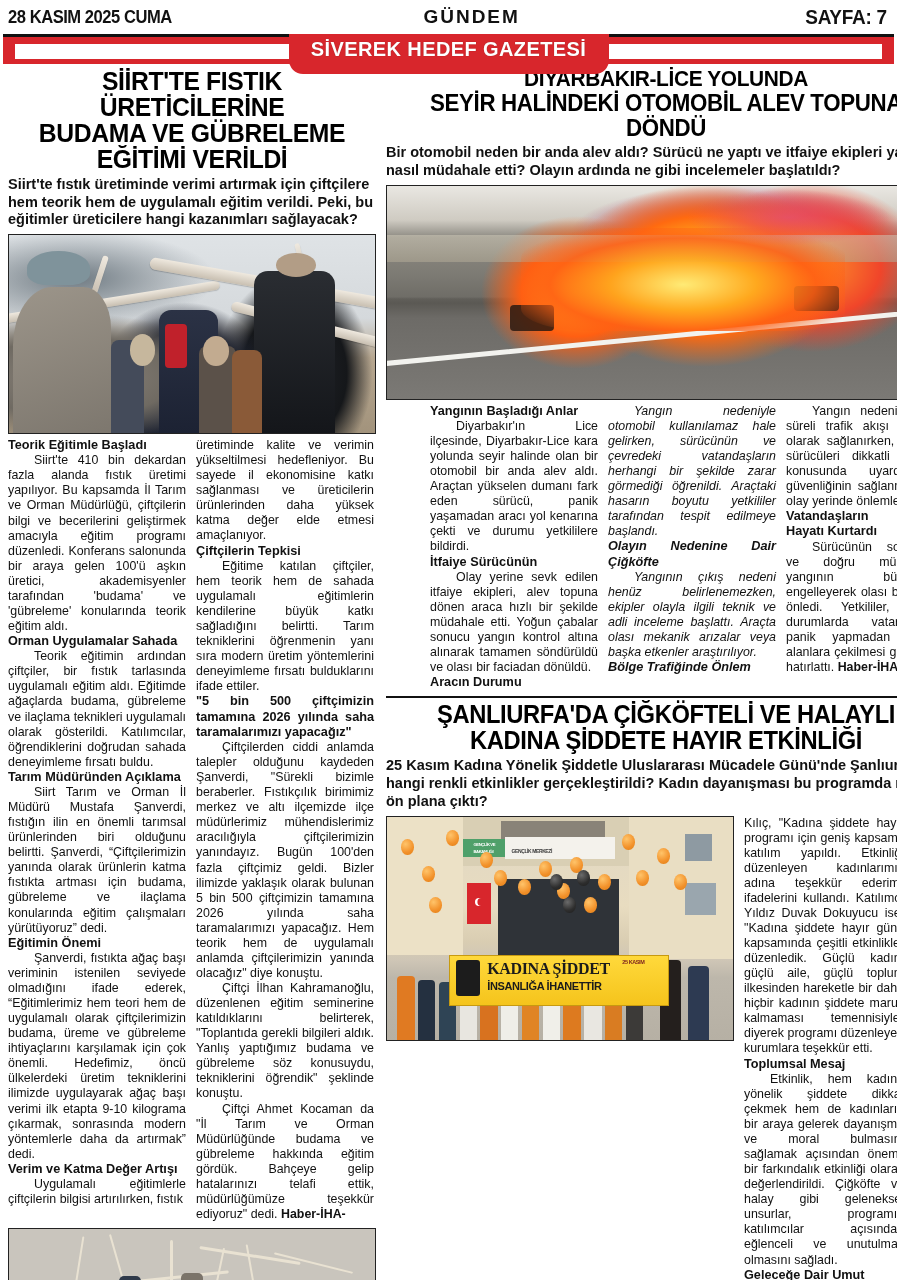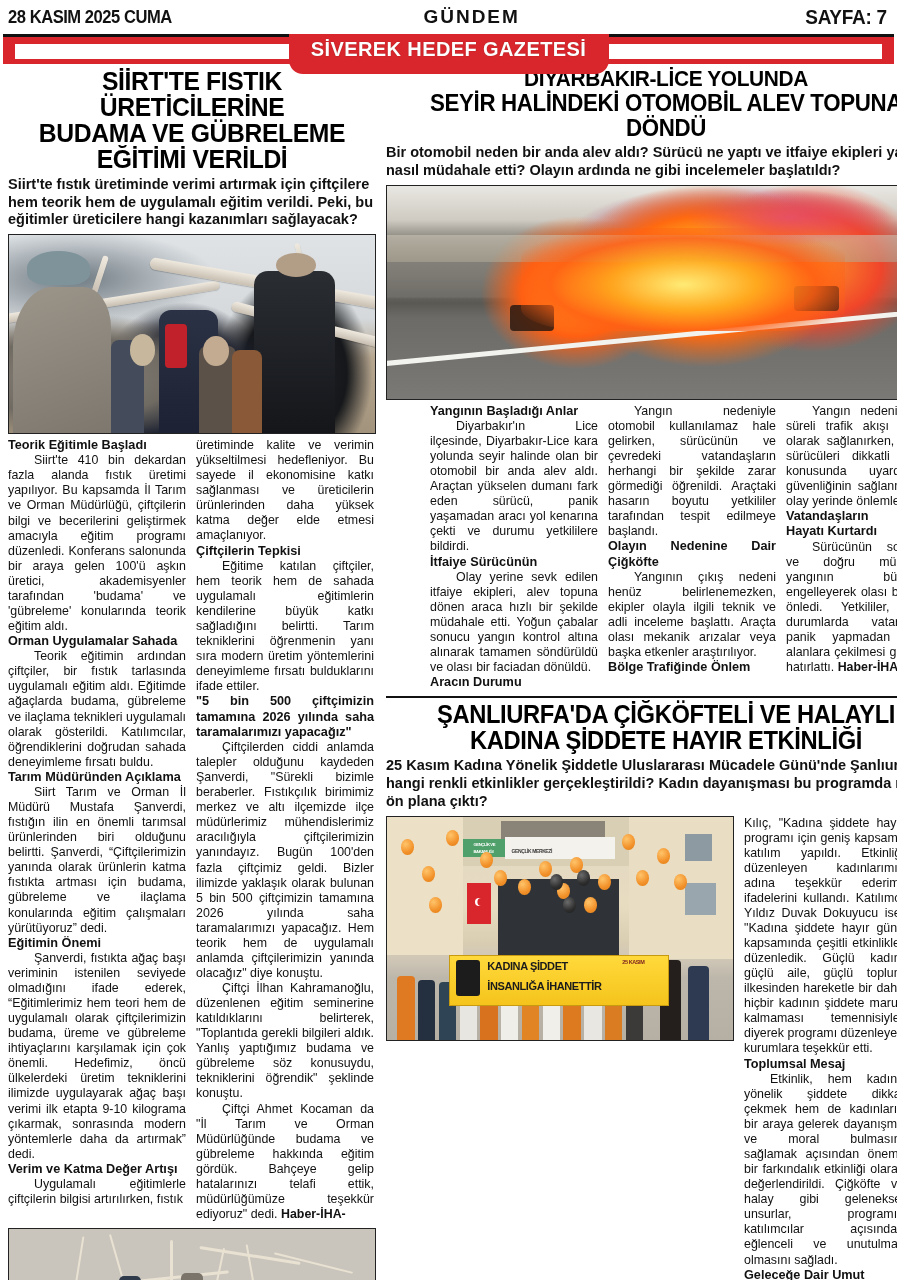--- a/index.html
+++ b/index.html
@@ -299,21 +299,21 @@
 
       <div class="cols3">
         <div class="tcol" style="width:168px;margin-left:44px;">
           <h4>Yangının Başladığı Anlar</h4>
           <p class="ind">Diyarbakır'ın Lice ilçesinde, Diyarbakır-Lice kara yolunda seyir halinde olan bir otomobil bir anda alev aldı. Araçtan yükselen dumanı fark eden sürücü, panik yaşamadan aracı yol kenarına çekti ve durumu yetkililere bildirdi.</p>
           <h4>İtfaiye Sürücünün</h4>
           <p class="ind">Olay yerine sevk edilen itfaiye ekipleri, alev topuna dönen araca hızlı bir şekilde müdahale etti. Yoğun çabalar sonucu yangın kontrol altına alınarak tamamen söndürüldü ve olası bir faciadan dönüldü.</p>
           <h4>Aracın Durumu</h4>
         </div>
         <div class="gap-plain"></div>
-        <div class="tcol" style="width:168px;">
+        <div class="tcol" style="width:168px;font-style:italic;">
           <p class="ind">Yangın nedeniyle otomobil kullanılamaz hale gelirken, sürücünün ve çevredeki vatandaşların herhangi bir şekilde zarar görmediği öğrenildi. Araçtaki hasarın boyutu yetkililer tarafından tespit edilmeye başlandı.</p>
           <h4>Olayın Nedenine Dair Çiğköfte</h4>
           <p class="ind">Yangının çıkış nedeni henüz belirlenemezken, ekipler olayla ilgili teknik ve adli inceleme başlattı. Araçta olası mekanik arızalar veya başka etkenler araştırılıyor.</p>
           <h4>Bölge Trafiğinde Önlem</h4>
         </div>
         <div class="gap-plain"></div>
         <div class="tcol" style="width:160px;">
           <p class="ind">Yangın nedeniyle kısa süreli trafik akışı kontrollü olarak sağlanırken, yetkililer sürücüleri dikkatli olmaları konusunda uyardı. Yol güvenliğinin sağlanması için olay yerinde önlemler alındı.</p>
           <h4>Vatandaşların Dikkati Hayatı Kurtardı</h4>
           <p class="ind"><span>Sürücünün soğukkanlı ve doğru müdahalesi, yangının büyümesini engelleyerek olası bir kazayı önledi. Yetkililer, benzer durumlarda vatandaşların panik yapmadan güvenli alanlara çekilmesi gerektiğini hatırlattı.</span> <span class="src">Haber-İHA-</span></p>
@@ -379,21 +379,21 @@
                 <div class="person" style="left:51%;width:5%;height:52%;background:#dd7a1f;"></div>
                 <div class="person" style="left:57%;width:5%;height:50%;background:#e9e7e1;"></div>
                 <div class="person" style="left:63%;width:5%;height:52%;background:#d97c22;"></div>
                 <div class="person" style="left:69%;width:5%;height:50%;background:#3c3a38;"></div>
                 <div class="person" style="left:79%;width:6%;height:78%;background:#241f1d;"></div>
                 <div class="person" style="left:87%;width:6%;height:72%;background:#2d3a52;"></div>
               </div>
 
               <div class="banner-yellow" style="left:18%;top:62%;width:63%;height:22%;"></div>
               <div style="position:absolute;left:20%;top:64.5%;width:7%;height:16%;background:#1c1c1c;border-radius:3px;"></div>
-              <div class="ban-txt" style="left:29%;top:64.5%;font-size:11px;">KADINA ŞİDDET</div>
+              <div class="ban-txt" style="left:29%;top:64.5%;font-size:16px;font-family:Liberation Serif, serif;">KADINA ŞİDDET</div>
               <div class="ban-txt" style="left:29%;top:73.5%;font-size:11px;text-align:right;">İNSANLIĞA İHANETTİR</div>
               <div class="ban-txt" style="left:68%;top:64%;font-size:5.5px;color:#7a1f1f;">25 KASIM</div>
             </div>
           </div>
 
           <div class="gap-plain"></div>
 
           <div class="tcol" style="width:160px;">
             <p>Kılıç, "Kadına şiddete hayır programı için geniş kapsamlı katılım yapıldı. Etkinliği düzenleyen kadınlarımız adına teşekkür ederim" ifadelerini kullandı. Katılımcı Yıldız Duvak Dokuyucu ise, "Kadına şiddete hayır günü kapsamında çeşitli etkinlikler düzenledik. Güçlü kadın, güçlü aile, güçlü toplum ilkesinden hareketle bir daha hiçbir kadının şiddete maruz kalmaması temennisiyle" diyerek programı düzenleyen kurumlara teşekkür etti.</p>
             <h4>Toplumsal Mesaj</h4>

